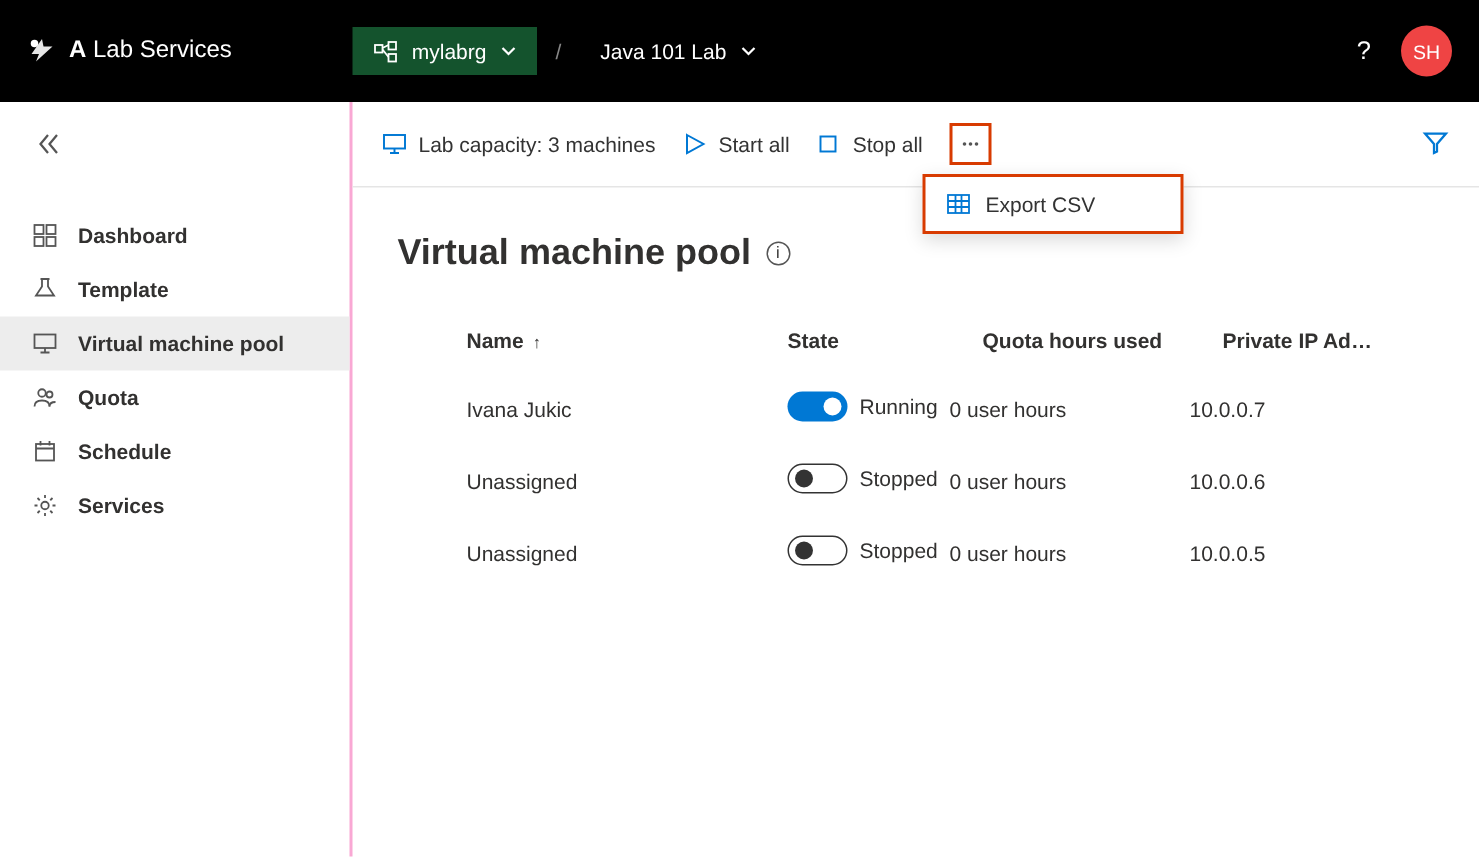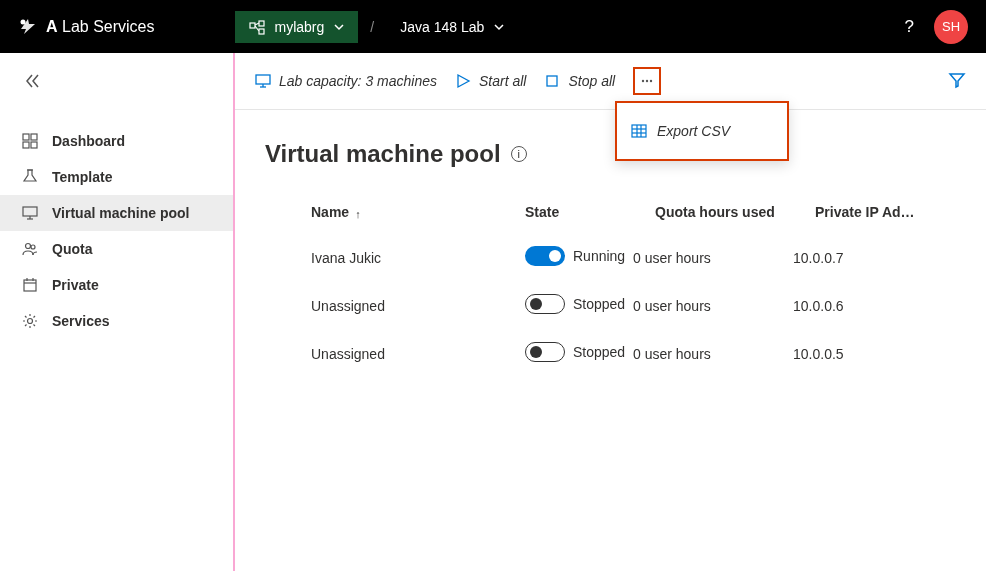--- a/index.html
+++ b/index.html
@@ -1,18 +1,18 @@
 <!DOCTYPE html>
 <html><head>
   <meta charset="utf-8">
   <style>
     * { margin: 0; padding: 0; box-sizing: border-box; font-family: 'Segoe UI', -apple-system, sans-serif; }
     body { width: 986px; height: 571px; overflow: hidden; background: #fff; }
     
-    .header { background: #000; height: 53px; display: flex; align-items: center; padding: 0 18px; color: #fff; }
+    .header { background: #000; height: 68px; display: flex; align-items: center; padding: 0 18px; color: #fff; }
     .header-logo { display: flex; align-items: center; gap: 8px; font-size: 16px; }
     .header-logo svg { width: 20px; height: 20px; }
     .breadcrumb-section { display: flex; align-items: center; margin-left: 80px; gap: 12px; font-size: 14px; }
     .breadcrumb-item { background: #14532d; padding: 8px 14px; display: flex; align-items: center; gap: 10px; cursor: pointer; }
     .breadcrumb-item.white { color: #fff; }
     .breadcrumb-sep { color: #888; }
     .header-right { margin-left: auto; display: flex; align-items: center; gap: 20px; }
     .help-icon { font-size: 17px; cursor: pointer; color: #fff; }
     .avatar { width: 34px; height: 34px; border-radius: 50%; background: #ef4444; display: flex; align-items: center; justify-content: center; font-size: 13px; font-weight: 400; cursor: pointer; }
     
@@ -21,29 +21,29 @@
     .sidebar { width: 235px; border-right: 2px solid #f9a8d4; padding-top: 8px; font-weight: bold; }
     .collapse-btn { padding: 12px 24px; cursor: pointer; }
     .collapse-btn svg { width: 16px; height: 16px; stroke: #555; }
     .nav-list { margin-top: 18px; }
     .nav-item { display: flex; align-items: center; gap: 14px; padding: 10px 22px; font-size: 14px; color: #323130; cursor: pointer; }
     .nav-item.active { background: #ededed; border-left: 0; }
     .nav-item svg { width: 16px; height: 16px; flex-shrink: 0; }
     
     .content { flex: 1; display: flex; flex-direction: column; }
     
-    .toolbar { display: flex; align-items: center; padding: 14px 20px; gap: 18px; border-bottom: 1px solid #e5e5e5; font-size: 14px; color: #333; position: relative; font-style: italic; }
+    .toolbar { display: flex; align-items: center; padding: 14px 20px; gap: 18px; border-bottom: 1px solid #e5e5e5; font-size: 14px; color: #333; position: relative; }
     .toolbar-item { display: flex; align-items: center; gap: 8px; cursor: pointer; }
     .toolbar-item svg { width: 16px; height: 16px; }
     .more-btn { width: 28px; height: 28px; display: flex; align-items: center; justify-content: center; border: 2px solid #d83b01; cursor: pointer; }
     .filter-btn { margin-left: auto; cursor: pointer; }
     .filter-btn svg { width: 18px; height: 18px; stroke: #0078d4; }
     
     .context-menu { position: absolute; top: 48px; left: 380px; background: #fff; box-shadow: 0 4px 12px rgba(0,0,0,0.15); border: 2px solid #d83b01; width: 174px; }
-    .menu-item { display: flex; align-items: center; gap: 10px; padding: 20px 14px; font-size: 14px; cursor: pointer; }
+    .menu-item { display: flex; align-items: center; gap: 10px; padding: 10px 14px; font-size: 14px; cursor: pointer; }
     .menu-item svg { width: 16px; height: 16px; }
     
     .page-body { padding: 30px 30px; }
     .page-title { font-size: 24px; font-weight: 600; color: #323130; display: flex; align-items: center; gap: 10px; }
     .info-icon { width: 16px; height: 16px; border: 1px solid #555; border-radius: 50%; display: inline-flex; align-items: center; justify-content: center; font-size: 11px; cursor: pointer; font-weight: normal; }
     
     .table { margin-top: 24px; }
     .table-header { display: flex; padding: 12px 0; font-size: 14px; font-weight: 600; color: #323130; }
     .col-name { width: 260px; padding-left: 46px; display: flex; align-items: flex-end; gap: 6px; }
     .col-state { width: 130px; }
@@ -83,21 +83,21 @@
           <line x1="6" y1="6" x2="10" y2="4"></line>
           <line x1="6" y1="7" x2="10" y2="12"></line>
         </svg>
       <span>mylabrg</span>
       <svg width="10" height="10" viewBox="0 0 10 10" fill="none" stroke="#fff" stroke-width="1.5">
           <polyline points="1,3 5,7 9,3"></polyline>
         </svg>
     </div>
     <span class="breadcrumb-sep">/</span>
     <div class="breadcrumb-item" style="background:transparent">
-      <span>Java 148 Lab</span>
+      <span>Java 101 Lab</span>
       <svg width="10" height="10" viewBox="0 0 10 10" fill="none" stroke="#fff" stroke-width="1.5">
           <polyline points="1,3 5,7 9,3"></polyline>
         </svg>
     </div>
   </div>
   <div class="header-right">
     <span class="help-icon">?</span>
     <div class="avatar">SH</div>
   </div>
 </div>
@@ -144,21 +144,21 @@
           </svg>
         <span>Quota</span>
       </div>
       <div class="nav-item">
         <svg viewBox="0 0 16 16" fill="none" stroke="#555" stroke-width="1.2">
             <rect x="2" y="3" width="12" height="11"></rect>
             <line x1="2" y1="6" x2="14" y2="6"></line>
             <line x1="5" y1="1" x2="5" y2="4"></line>
             <line x1="11" y1="1" x2="11" y2="4"></line>
           </svg>
-        <span>Private</span>
+        <span>Schedule</span>
       </div>
       <div class="nav-item">
         <svg viewBox="0 0 16 16" fill="none" stroke="#555" stroke-width="1.2">
             <circle cx="8" cy="8" r="2.5"></circle>
             <path d="M8 1 L8 3 M8 13 L8 15 M1 8 L3 8 M13 8 L15 8 M3 3 L4.5 4.5 M11.5 11.5 L13 13 M13 3 L11.5 4.5 M4.5 11.5 L3 13"></path>
           </svg>
         <span>Services</span>
       </div>
     </div>
   </div>

